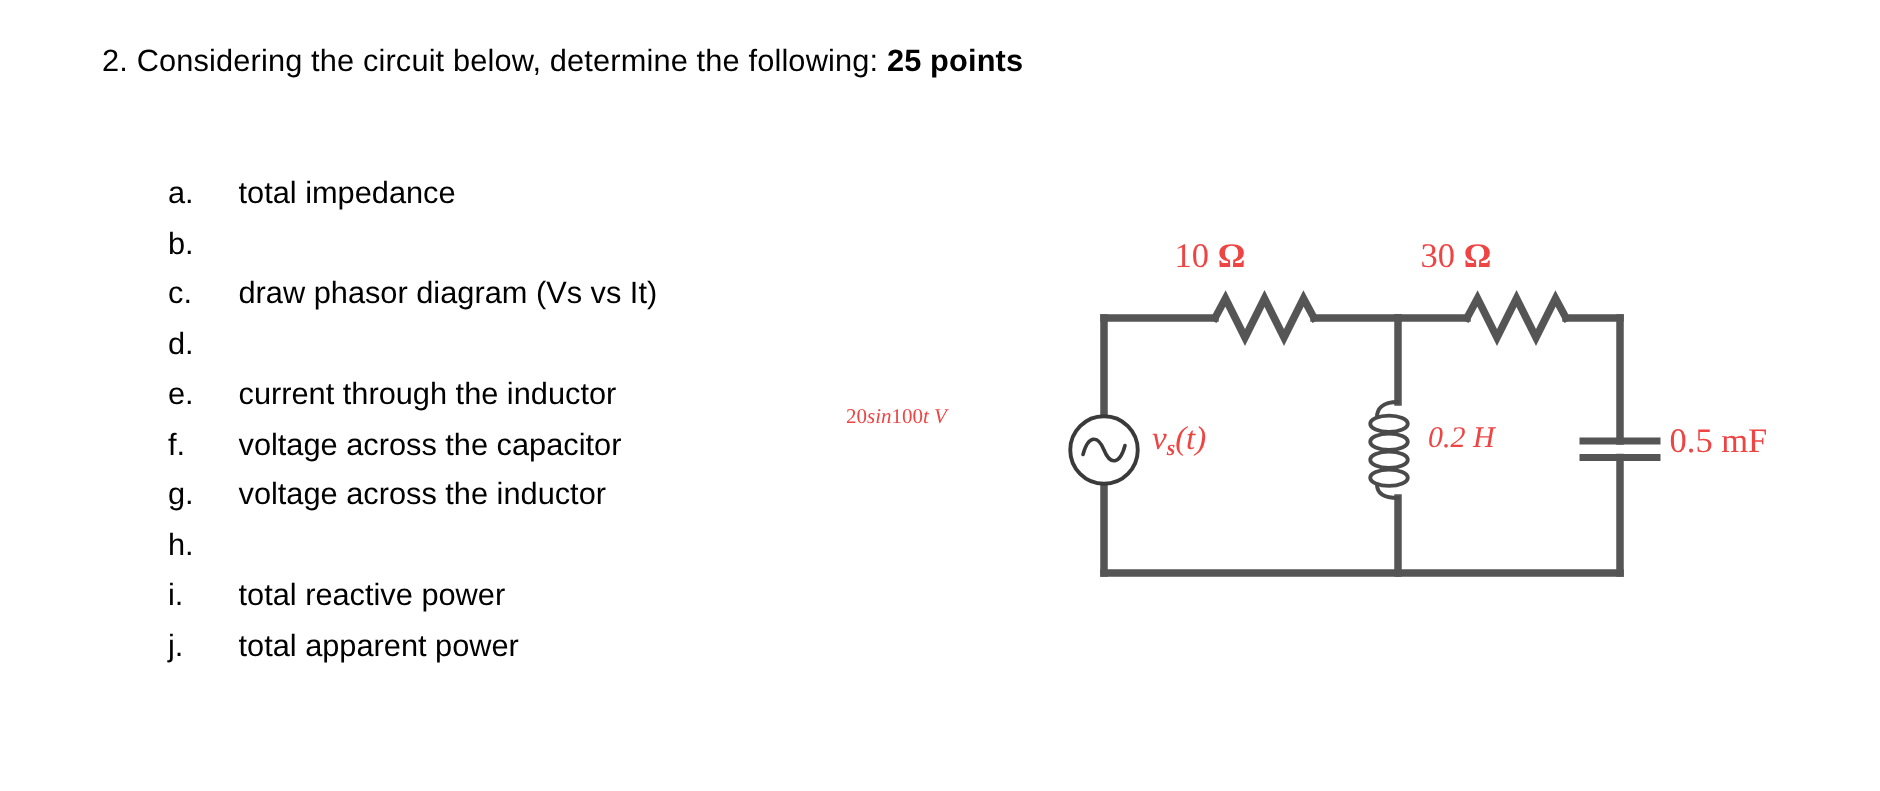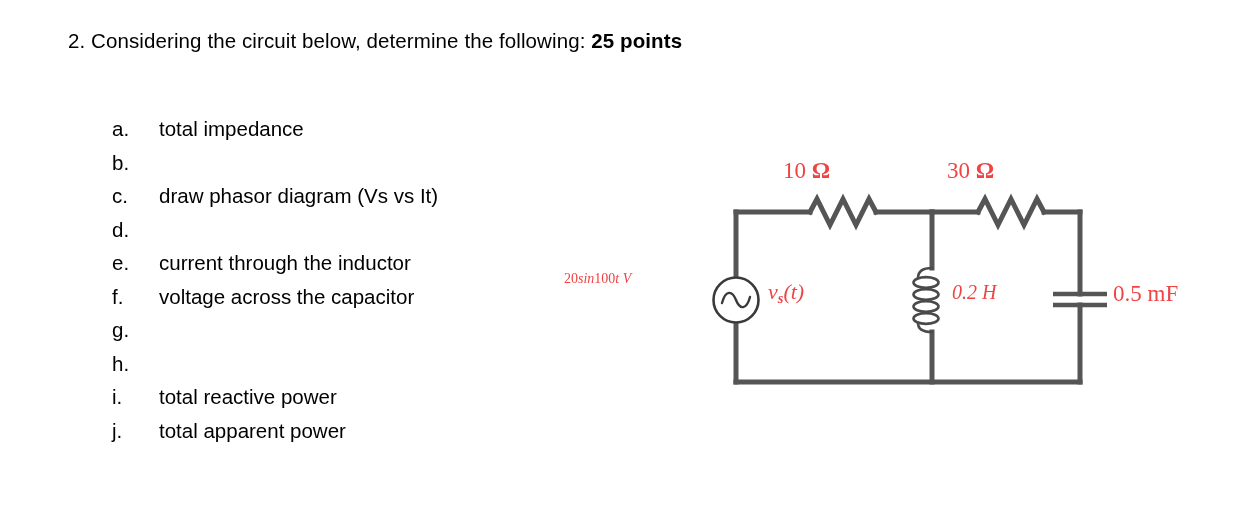--- a/index.html
+++ b/index.html
@@ -133,20 +133,21 @@
   <div class="sub-item">
     <span class="sub-marker">e.</span>
     <span class="sub-label">current through the inductor</span>
   </div>
   <div class="sub-item">
     <span class="sub-marker">f.</span>
     <span class="sub-label">voltage across the capacitor</span>
   </div>
   <div class="sub-item">
     <span class="sub-marker">g.</span>
+    <span class="sub-label">voltage across the inductor</span>
   </div>
   <div class="sub-item">
     <span class="sub-marker">h.</span>
   </div>
   <div class="sub-item">
     <span class="sub-marker">i.</span>
     <span class="sub-label">total reactive power</span>
   </div>
   <div class="sub-item">
     <span class="sub-marker">j.</span>

